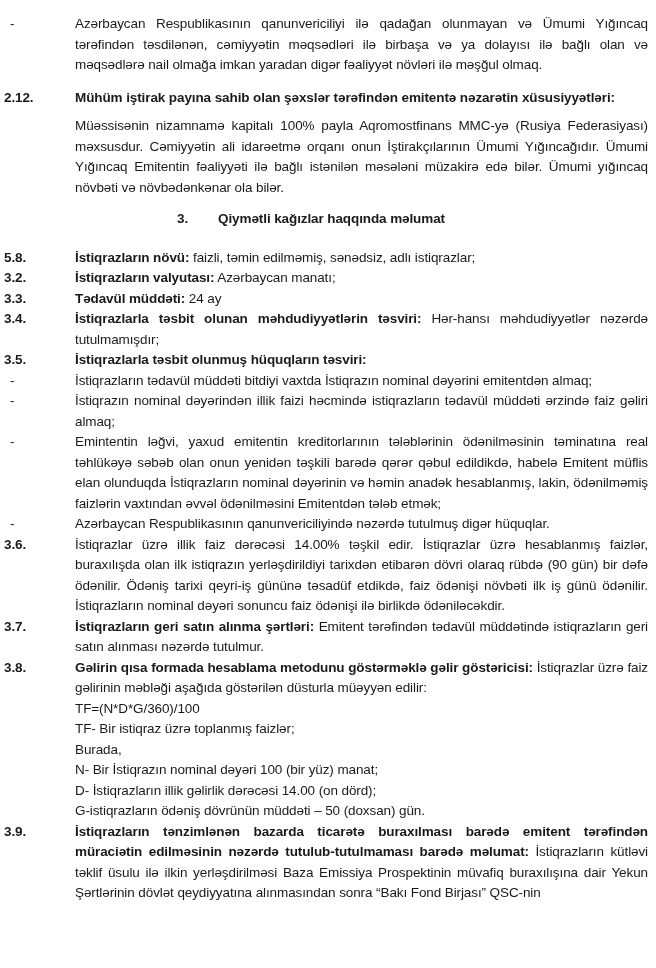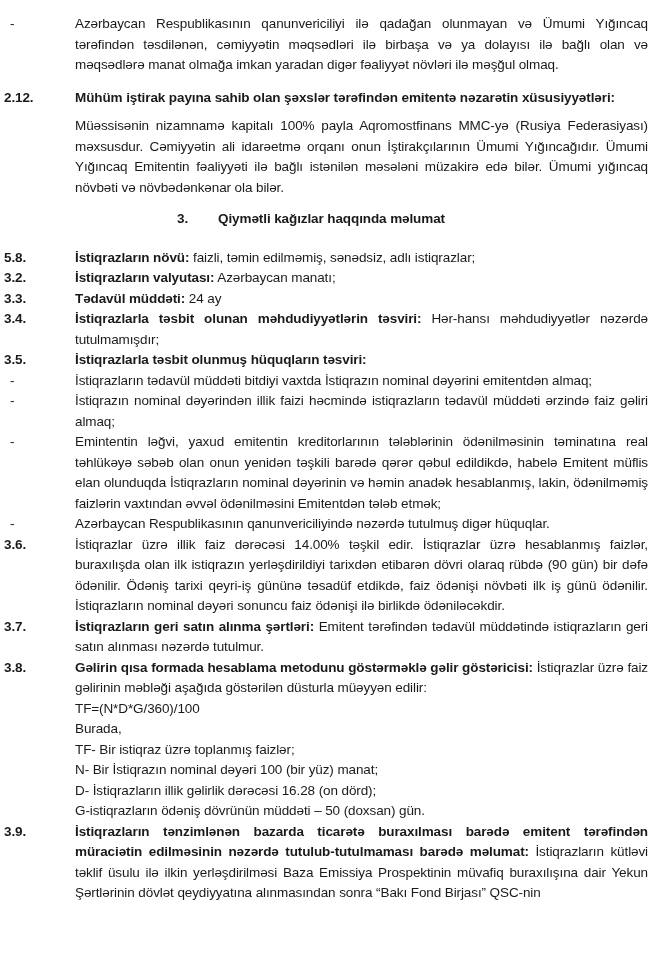--- a/index.html
+++ b/index.html
@@ -46,21 +46,21 @@
     font-weight: bold;
   }
 </style>
 </head>
 <body>
 
 <div class="page">
 
   <div class="item">
     <span class="marker">-</span>
-    <p class="body just">Azərbaycan Respublikasının qanunvericiliyi ilə qadağan olunmayan və Ümumi Yığıncaq tərəfindən təsdilənən, cəmiyyətin məqsədləri ilə birbaşa və ya dolayısı ilə bağlı olan və məqsədlərə manat olmağa imkan yaradan digər fəaliyyət növləri ilə məşğul olmaq.</p>
+    <p class="body just">Azərbaycan Respublikasının qanunvericiliyi ilə qadağan olunmayan və Ümumi Yığıncaq tərəfindən təsdilənən, cəmiyyətin məqsədləri ilə birbaşa və ya dolayısı ilə bağlı olan və məqsədlərə nail olmağa imkan yaradan digər fəaliyyət növləri ilə məşğul olmaq.</p>
   </div>
 
   <div class="item">
     <span class="marker num">2.12.</span>
     <p class="body bold nowrap">Mühüm iştirak payına sahib olan şəxslər tərəfindən emitentə nəzarətin xüsusiyyətləri:</p>
   </div>
 
   <div class="item para-block">
     <p class="body just">Müəssisənin nizamnamə kapitalı 100% payla Aqromostfinans MMC-yə (Rusiya Federasiyası) məxsusdur. Cəmiyyətin ali idarəetmə orqanı onun İştirakçılarının Ümumi Yığıncağıdır. Ümumi Yığıncaq Emitentin fəaliyyəti ilə bağlı istənilən məsələni müzakirə edə bilər. Ümumi yığıncaq növbəti və növbədənkənar ola bilər.</p>
   </div>
@@ -122,24 +122,24 @@
   <div class="item">
     <span class="marker num">3.7.</span>
     <p class="body just"><span class="bold">İstiqrazların geri satın alınma şərtləri:</span> <span>Emitent tərəfindən tədavül müddətində istiqrazların geri satın alınması nəzərdə tutulmur.</span></p>
   </div>
 
   <div class="item">
     <span class="marker num">3.8.</span>
     <div class="body">
       <p class="just"><span class="bold">Gəlirin qısa formada hesablama metodunu göstərməklə gəlir göstəricisi:</span> <span>İstiqrazlar üzrə faiz gəlirinin məbləği aşağıda göstərilən düsturla müəyyən edilir:</span></p>
       <p>TF=(N*D*G/360)/100</p>
+      <p>TF- Bir istiqraz üzrə toplanmış faizlər;</p>
       <p>Burada,</p>
-      <p>TF- Bir istiqraz üzrə toplanmış faizlər;</p>
       <p>N- Bir İstiqrazın nominal dəyəri 100 (bir yüz) manat;</p>
-      <p>D- İstiqrazların illik gəlirlik dərəcəsi 16.28 (on dörd);</p>
+      <p>D- İstiqrazların illik gəlirlik dərəcəsi 14.00 (on dörd);</p>
       <p>G-istiqrazların ödəniş dövrünün müddəti – 50 (doxsan) gün.</p>
     </div>
   </div>
 
   <div class="item">
     <span class="marker num">3.9.</span>
     <p class="body just"><span class="bold">İstiqrazların tənzimlənən bazarda ticarətə buraxılması barədə emitent tərəfindən müraciətin edilməsinin nəzərdə tutulub-tutulmaması barədə məlumat:</span> <span>İstiqrazların kütləvi təklif üsulu ilə ilkin yerləşdirilməsi Baza Emissiya Prospektinin müvafiq buraxılışına dair Yekun Şərtlərinin dövlət qeydiyyatına alınmasından sonra “Bakı Fond Birjası” QSC-nin</span></p>
   </div>
 
 </div>

